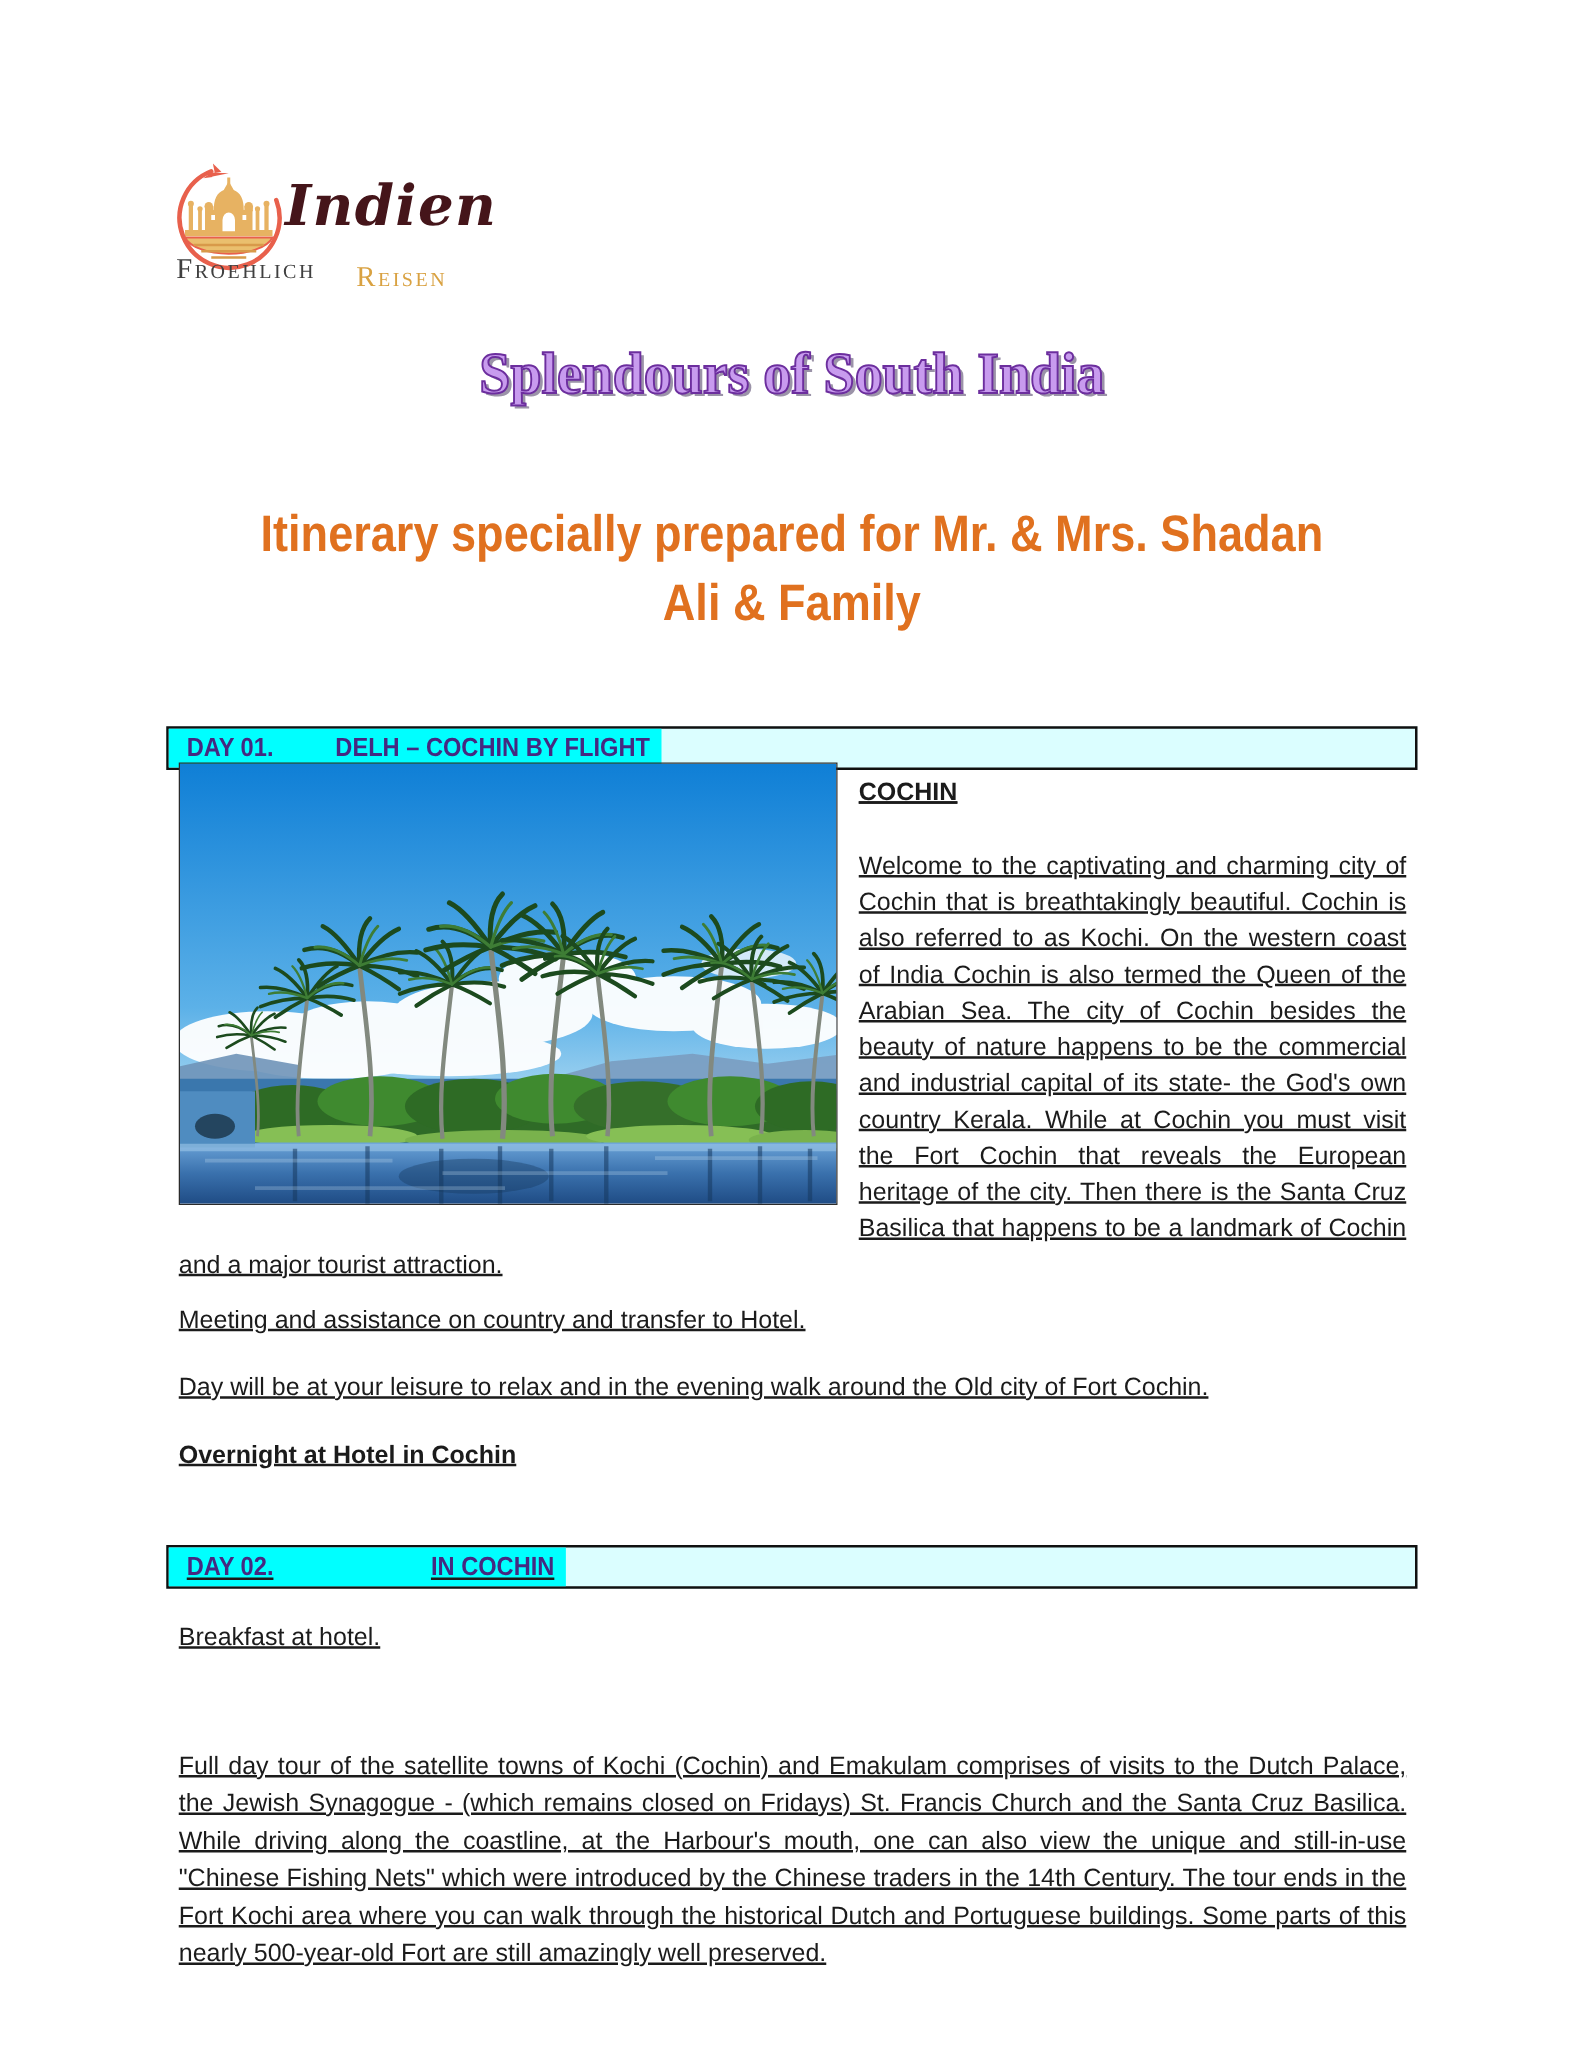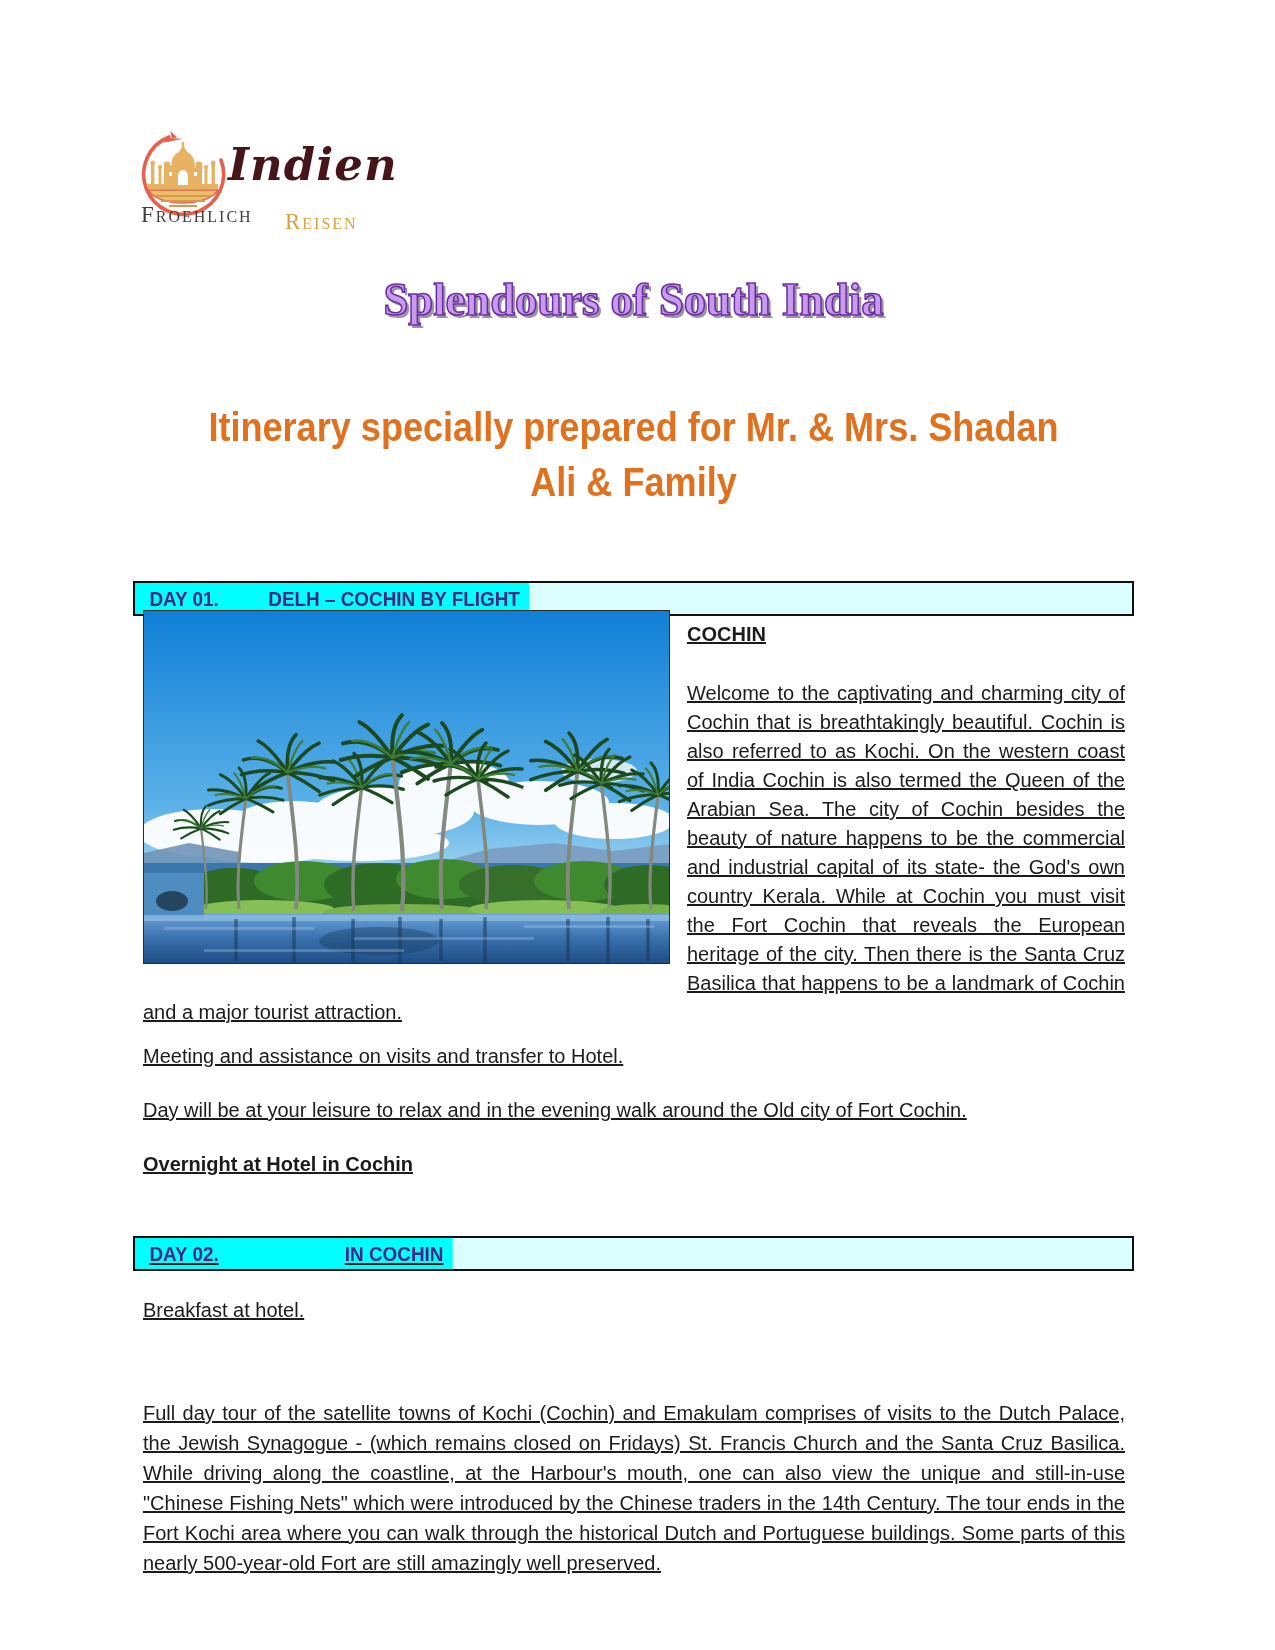--- a/index.html
+++ b/index.html
@@ -206,21 +206,21 @@
         <use href="#palm" transform="translate(342,298) scale(1.0)"></use>
         <use href="#palm" transform="translate(425,298) scale(-1.06,1.06)"></use>
         <use href="#palm" transform="translate(465,296) scale(0.95)"></use>
         <use href="#palm" transform="translate(507,298) scale(-0.88,0.88)"></use>
       </svg>
     </div>
     <div class="city-h">COCHIN</div>
     <p class="just" style="margin:0;">Welcome to the captivating and charming city of Cochin that is breathtakingly beautiful. Cochin is also referred to as Kochi. On the western coast of India Cochin is also termed the Queen of the Arabian Sea. The city of Cochin besides the beauty of nature happens to be the commercial and industrial capital of its state- the God's own country Kerala. While at Cochin you must visit the Fort Cochin that reveals the European heritage of the city. Then there is the Santa Cruz Basilica that happens to be a landmark of Cochin and a major tourist attraction.</p>
   </div>
 
-  <p class="abs body-text p-meeting">Meeting and assistance on visits and transfer to Hotel.</p>
+  <p class="abs body-text p-meeting">Meeting and assistance on country and transfer to Hotel.</p>
   <p class="abs body-text p-leisure">Day will be at your leisure to relax and in the evening walk around the Old city of Fort Cochin.</p>
   <p class="abs body-text p-overnight">Overnight at Hotel in Cochin</p>
 
   <div class="day-bar bar2">
     <span class="bar-highlight">
       <span class="day-label">DAY 02.</span><span class="day-route">IN COCHIN</span>
     </span>
   </div>
 
   <p class="abs body-text p-breakfast">Breakfast at hotel.</p>

